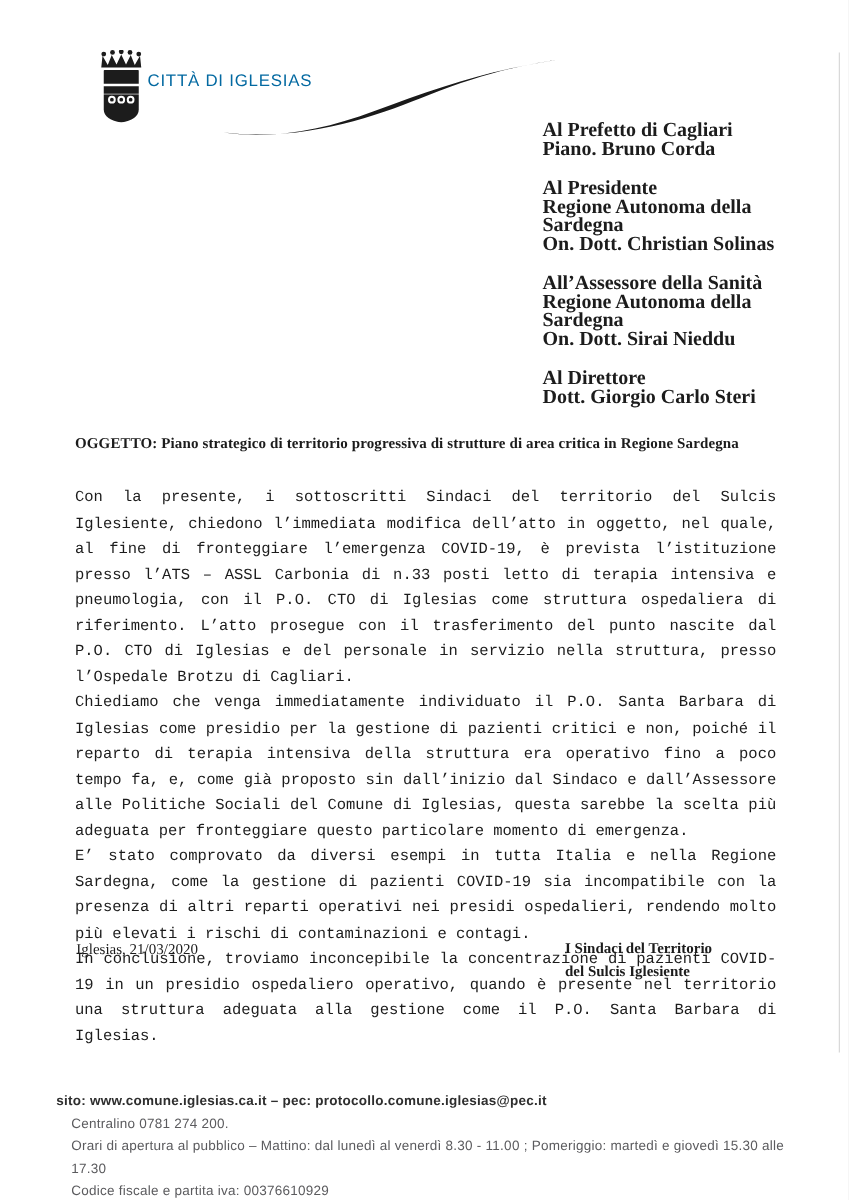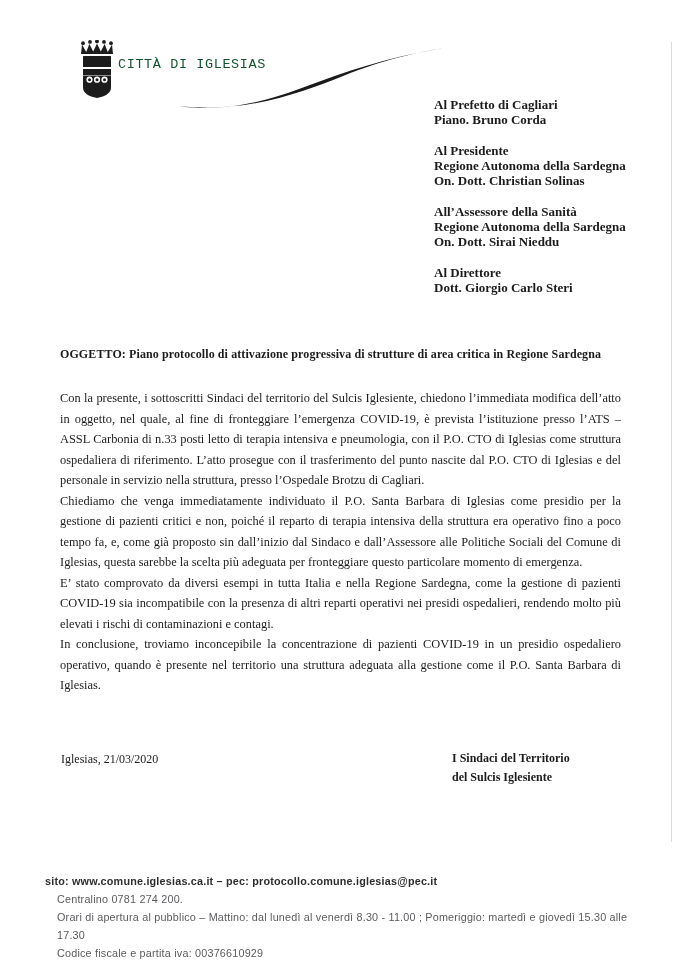--- a/index.html
+++ b/index.html
@@ -15,42 +15,42 @@
   .reg-header{
     position:absolute;left:8px;top:7px;width:660px;
     font-family:"Liberation Sans","DejaVu Sans",sans-serif;
     font-weight:bold;font-size:12px;color:#111;
     letter-spacing:0.1px;
   }
   
   .emblem{position:absolute;left:79px;top:40px;width:36px;height:58px;}
   .city-name{
     position:absolute;left:118px;top:57px;
-    font-family:Liberation Mono, monospace;
-    font-size:13.5px;color:#14532d;letter-spacing:0.6px;
+    font-family:Liberation Sans, sans-serif;
+    font-size:13.5px;color:#0369a1;letter-spacing:0.6px;
   }
   .swoosh{position:absolute;left:177px;top:47px;width:270px;height:66px;}
   
   .recipients{
     position:absolute;left:434px;top:97px;width:230px;
-    font-size:13px;font-weight:bold;line-height:15px;
+    font-size:16px;font-weight:bold;line-height:15px;
   }
   .recipient-group{margin-bottom:16px;}
   
   .subject{
     position:absolute;left:60px;top:347px;width:566px;
     font-size:12px;font-weight:bold;letter-spacing:0.1px;
   }
   
   .letter-body{
     position:absolute;left:60px;top:388px;width:561px;
     font-size:12.4px;line-height:20.5px;
     text-align:justify;
   }
-  .letter-body p{margin:0;}
+  .letter-body p{margin:0;font-family:Liberation Mono, monospace;}
   
   .date-line{position:absolute;left:61px;top:752px;font-size:12px;}
   .signature{
     position:absolute;left:452px;top:749px;width:136px;
     font-size:12px;font-weight:bold;text-align:left;line-height:18.5px;
   }
   
   .footer{
     position:absolute;left:45px;top:872px;width:600px;
     font-family:"Liberation Sans","DejaVu Sans",sans-serif;
@@ -125,21 +125,21 @@
       <div>All’Assessore della Sanità</div>
       <div>Regione Autonoma della Sardegna</div>
       <div>On. Dott. Sirai Nieddu</div>
     </div>
     <div class="recipient-group">
       <div>Al Direttore</div>
       <div>Dott. Giorgio Carlo Steri</div>
     </div>
   </div>
 
-  <div class="subject">OGGETTO: Piano protocollo di attivazione progressiva di strutture di area critica in Regione Sardegna</div>
+  <div class="subject">OGGETTO: Piano strategico di territorio progressiva di strutture di area critica in Regione Sardegna</div>
 
   <div class="letter-body">
     <p>Con la presente, i sottoscritti Sindaci del territorio del Sulcis Iglesiente, chiedono l’immediata modifica dell’atto in oggetto, nel quale, al fine di fronteggiare l’emergenza COVID-19, è prevista l’istituzione presso l’ATS – ASSL Carbonia di n.33 posti letto di terapia intensiva e pneumologia, con il P.O. CTO di Iglesias come struttura ospedaliera di riferimento. L’atto prosegue con il trasferimento del punto nascite dal P.O. CTO di Iglesias e del personale in servizio nella struttura, presso l’Ospedale Brotzu di Cagliari.</p>
     <p>Chiediamo che venga immediatamente individuato il P.O. Santa Barbara di Iglesias come presidio per la gestione di pazienti critici e non, poiché il reparto di terapia intensiva della struttura era operativo fino a poco tempo fa, e, come già proposto sin dall’inizio dal Sindaco e dall’Assessore alle Politiche Sociali del Comune di Iglesias, questa sarebbe la scelta più adeguata per fronteggiare questo particolare momento di emergenza.</p>
     <p>E’ stato comprovato da diversi esempi in tutta Italia e nella Regione Sardegna, come la gestione di pazienti COVID-19 sia incompatibile con la presenza di altri reparti operativi nei presidi ospedalieri, rendendo molto più elevati i rischi di contaminazioni e contagi.</p>
     <p>In conclusione, troviamo inconcepibile la concentrazione di pazienti COVID-19 in un presidio ospedaliero operativo, quando è presente nel territorio una struttura adeguata alla gestione come il P.O. Santa Barbara di Iglesias.</p>
   </div>
 
   <div class="date-line">Iglesias, 21/03/2020</div>
   <div class="signature">

